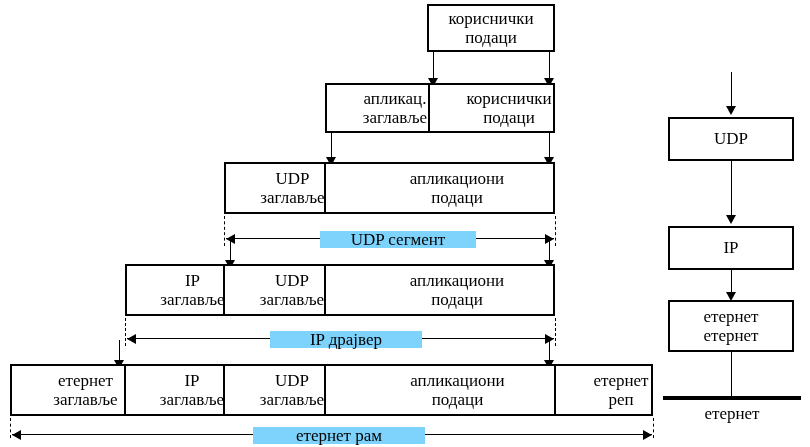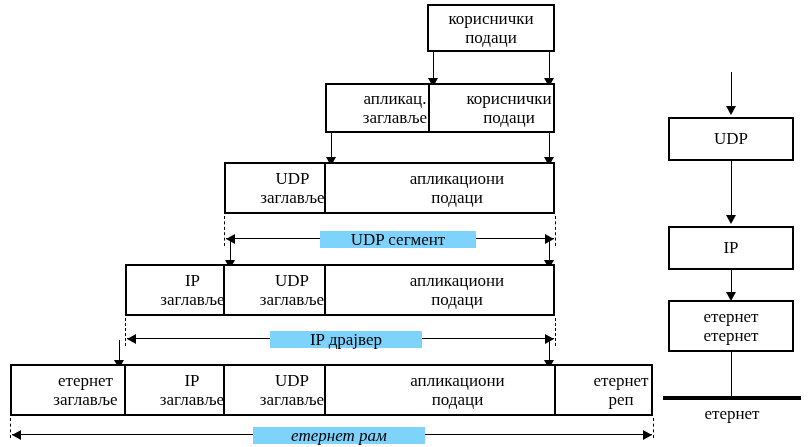--- a/index.html
+++ b/index.html
@@ -201,21 +201,21 @@
   <div class="cell last" style="left:555px; top:364px; width:98px; height:52px;">
     <span>етернет</span>
     <span class="l2">реп</span>
   </div>
 
   <div class="vline dashed" style="left:10px; top:418px; height:20px;"></div>
   <div class="vline dashed" style="left:653px; top:418px; height:20px;"></div>
   <div class="hline" style="left:12px; top:434px; width:640px;"></div>
   <div class="arrow-left" style="left:12px; top:430px;"></div>
   <div class="arrow-right" style="left:643px; top:430px;"></div>
-  <div class="span-label" style="left:253px; top:427px; width:160px;font-style:italic;">етернет рам</div>
+  <div class="span-label" style="left:253px; top:427px; width:160px;">етернет рам</div>
 
   <div class="vline" style="left:731px; top:72px; height:36px;"></div>
   <div class="arrow-down" style="left:726px; top:106px;"></div>
 
   <div class="box" style="left:668px; top:117px; width:126px; height:44px;">
     <span>UDP</span>
   </div>
   <div class="vline" style="left:731px; top:161px; height:56px;"></div>
   <div class="arrow-down" style="left:726px; top:215px;"></div>
 

